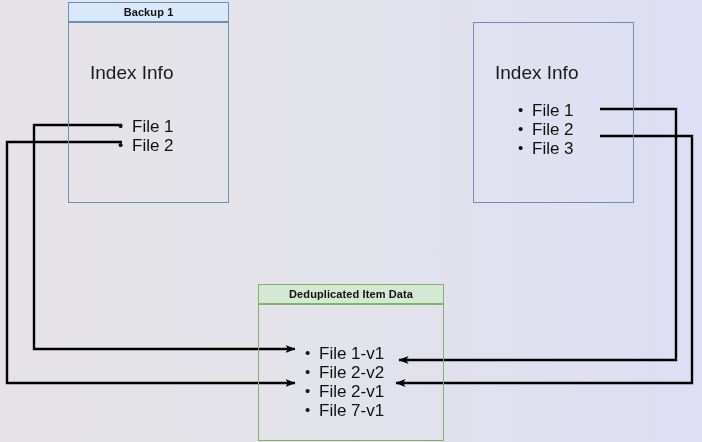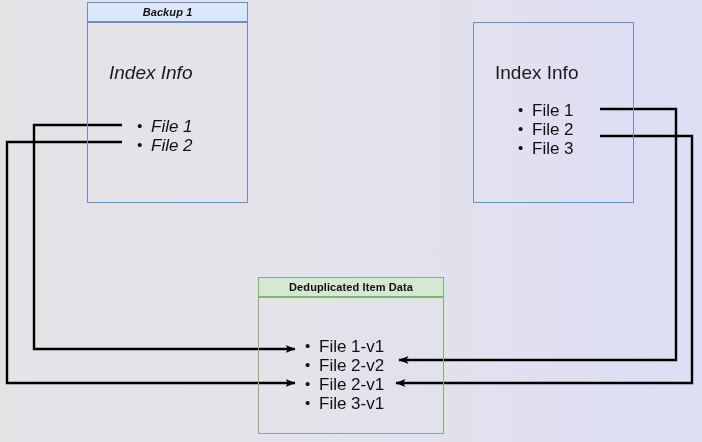--- a/index.html
+++ b/index.html
@@ -127,44 +127,44 @@
       <path d="M122,125 L34,125 L34,349 L295,349" marker-end="url(#arrowR)"></path>
 
       <path d="M122,142 L7,142 L7,383 L295,383" marker-end="url(#arrowR)"></path>
 
       <path d="M600,109 L676,109 L676,360 L399,360" marker-end="url(#arrowL)"></path>
 
       <path d="M600,136 L692,136 L692,383 L396,383" marker-end="url(#arrowL)"></path>
     </g>
   </svg>
 
-  <div class="box blue" style="left:87px; top:2px; width:161px; height:201px;font-style:italic;">
+  <div class="box blue" style="left:68px; top:2px; width:161px; height:201px;">
     <div class="box-header">Backup 1</div>
     <div class="box-body" style="top:20px; height:181px;"></div>
     <div class="index-label" style="left:22px; top:60px;">Index Info</div>
     <ul class="file-list" style="left:50px; top:115px;">
       <li>File 1</li>
       <li>File 2</li>
     </ul>
   </div>
 
   <div class="box blue" style="left:473px; top:2px; width:161px; height:201px;">
     <div class="box-body" style="top:20px; height:181px;"></div>
     <div class="index-label" style="left:22px; top:60px;">Index Info</div>
     <ul class="file-list" style="left:45px; top:99px;">
       <li>File 1</li>
       <li>File 2</li>
       <li>File 3</li>
     </ul>
   </div>
 
-  <div class="box green" style="left:258px; top:277px; width:186px; height:157px;">
+  <div class="box green" style="left:258px; top:284px; width:186px; height:157px;">
     <div class="box-header">Deduplicated Item Data</div>
     <div class="box-body" style="top:20px; height:137px;"></div>
     <ul class="file-list" style="left:47px; top:60px;">
       <li>File 1-v1</li>
       <li>File 2-v2</li>
       <li>File 2-v1</li>
-      <li>File 3-v1</li>
+      <li>File 7-v1</li>
     </ul>
   </div>
 
 </div>
 
 </body></html>

